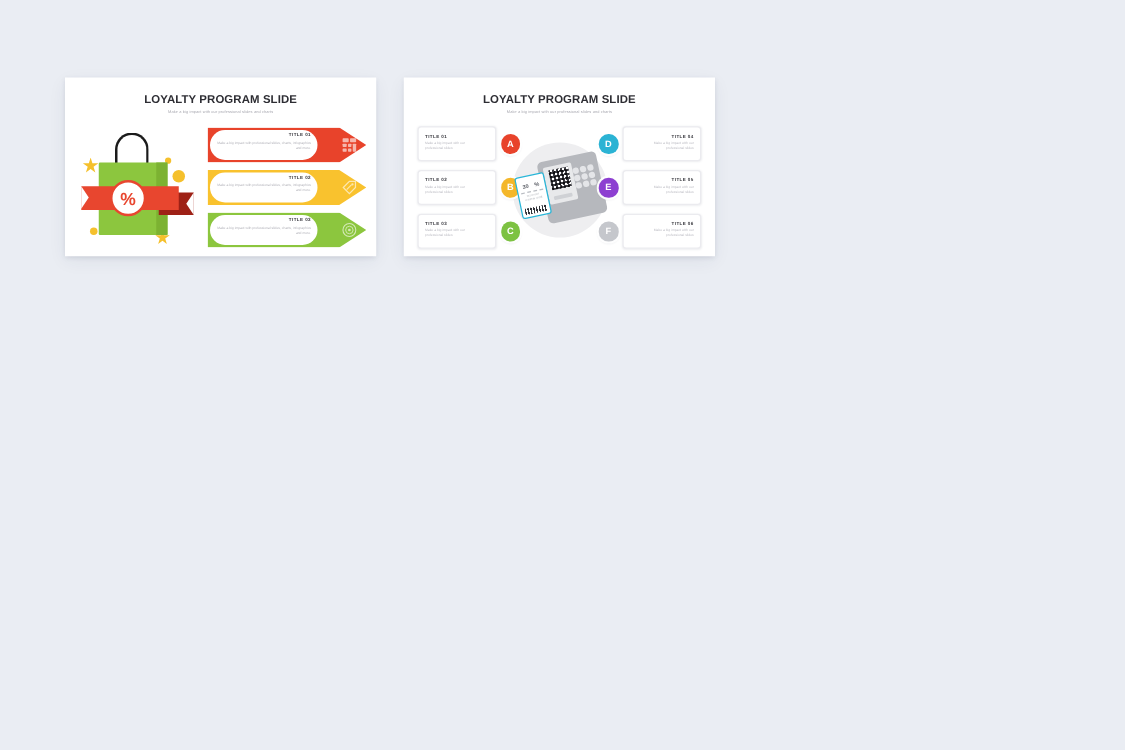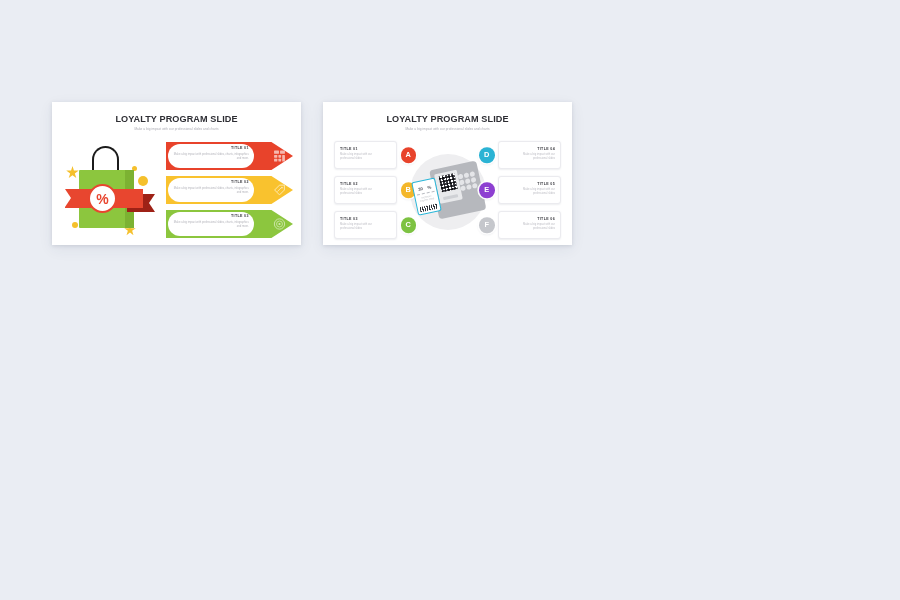--- a/index.html
+++ b/index.html
@@ -11,21 +11,20 @@
     overflow: hidden;
     position: relative;
   }
 
   
   .slide {
     position: absolute;
     background: #ffffff;
     box-shadow: 0 1px 4px rgba(40,50,80,.13), 0 4px 14px rgba(40,50,80,.07);
     overflow: hidden;
-    margin-top: 40px;
   }
   #slide-1 { left: 52px; top: 62px; width: 249px; height: 143px; }
   #slide-2 { left: 323px; top: 62px; width: 249px; height: 143px; }
 
   .slide-title {
     text-align: center;
     font-weight: bold;
     letter-spacing: .1px;
     color: #2d2d33;
   }

